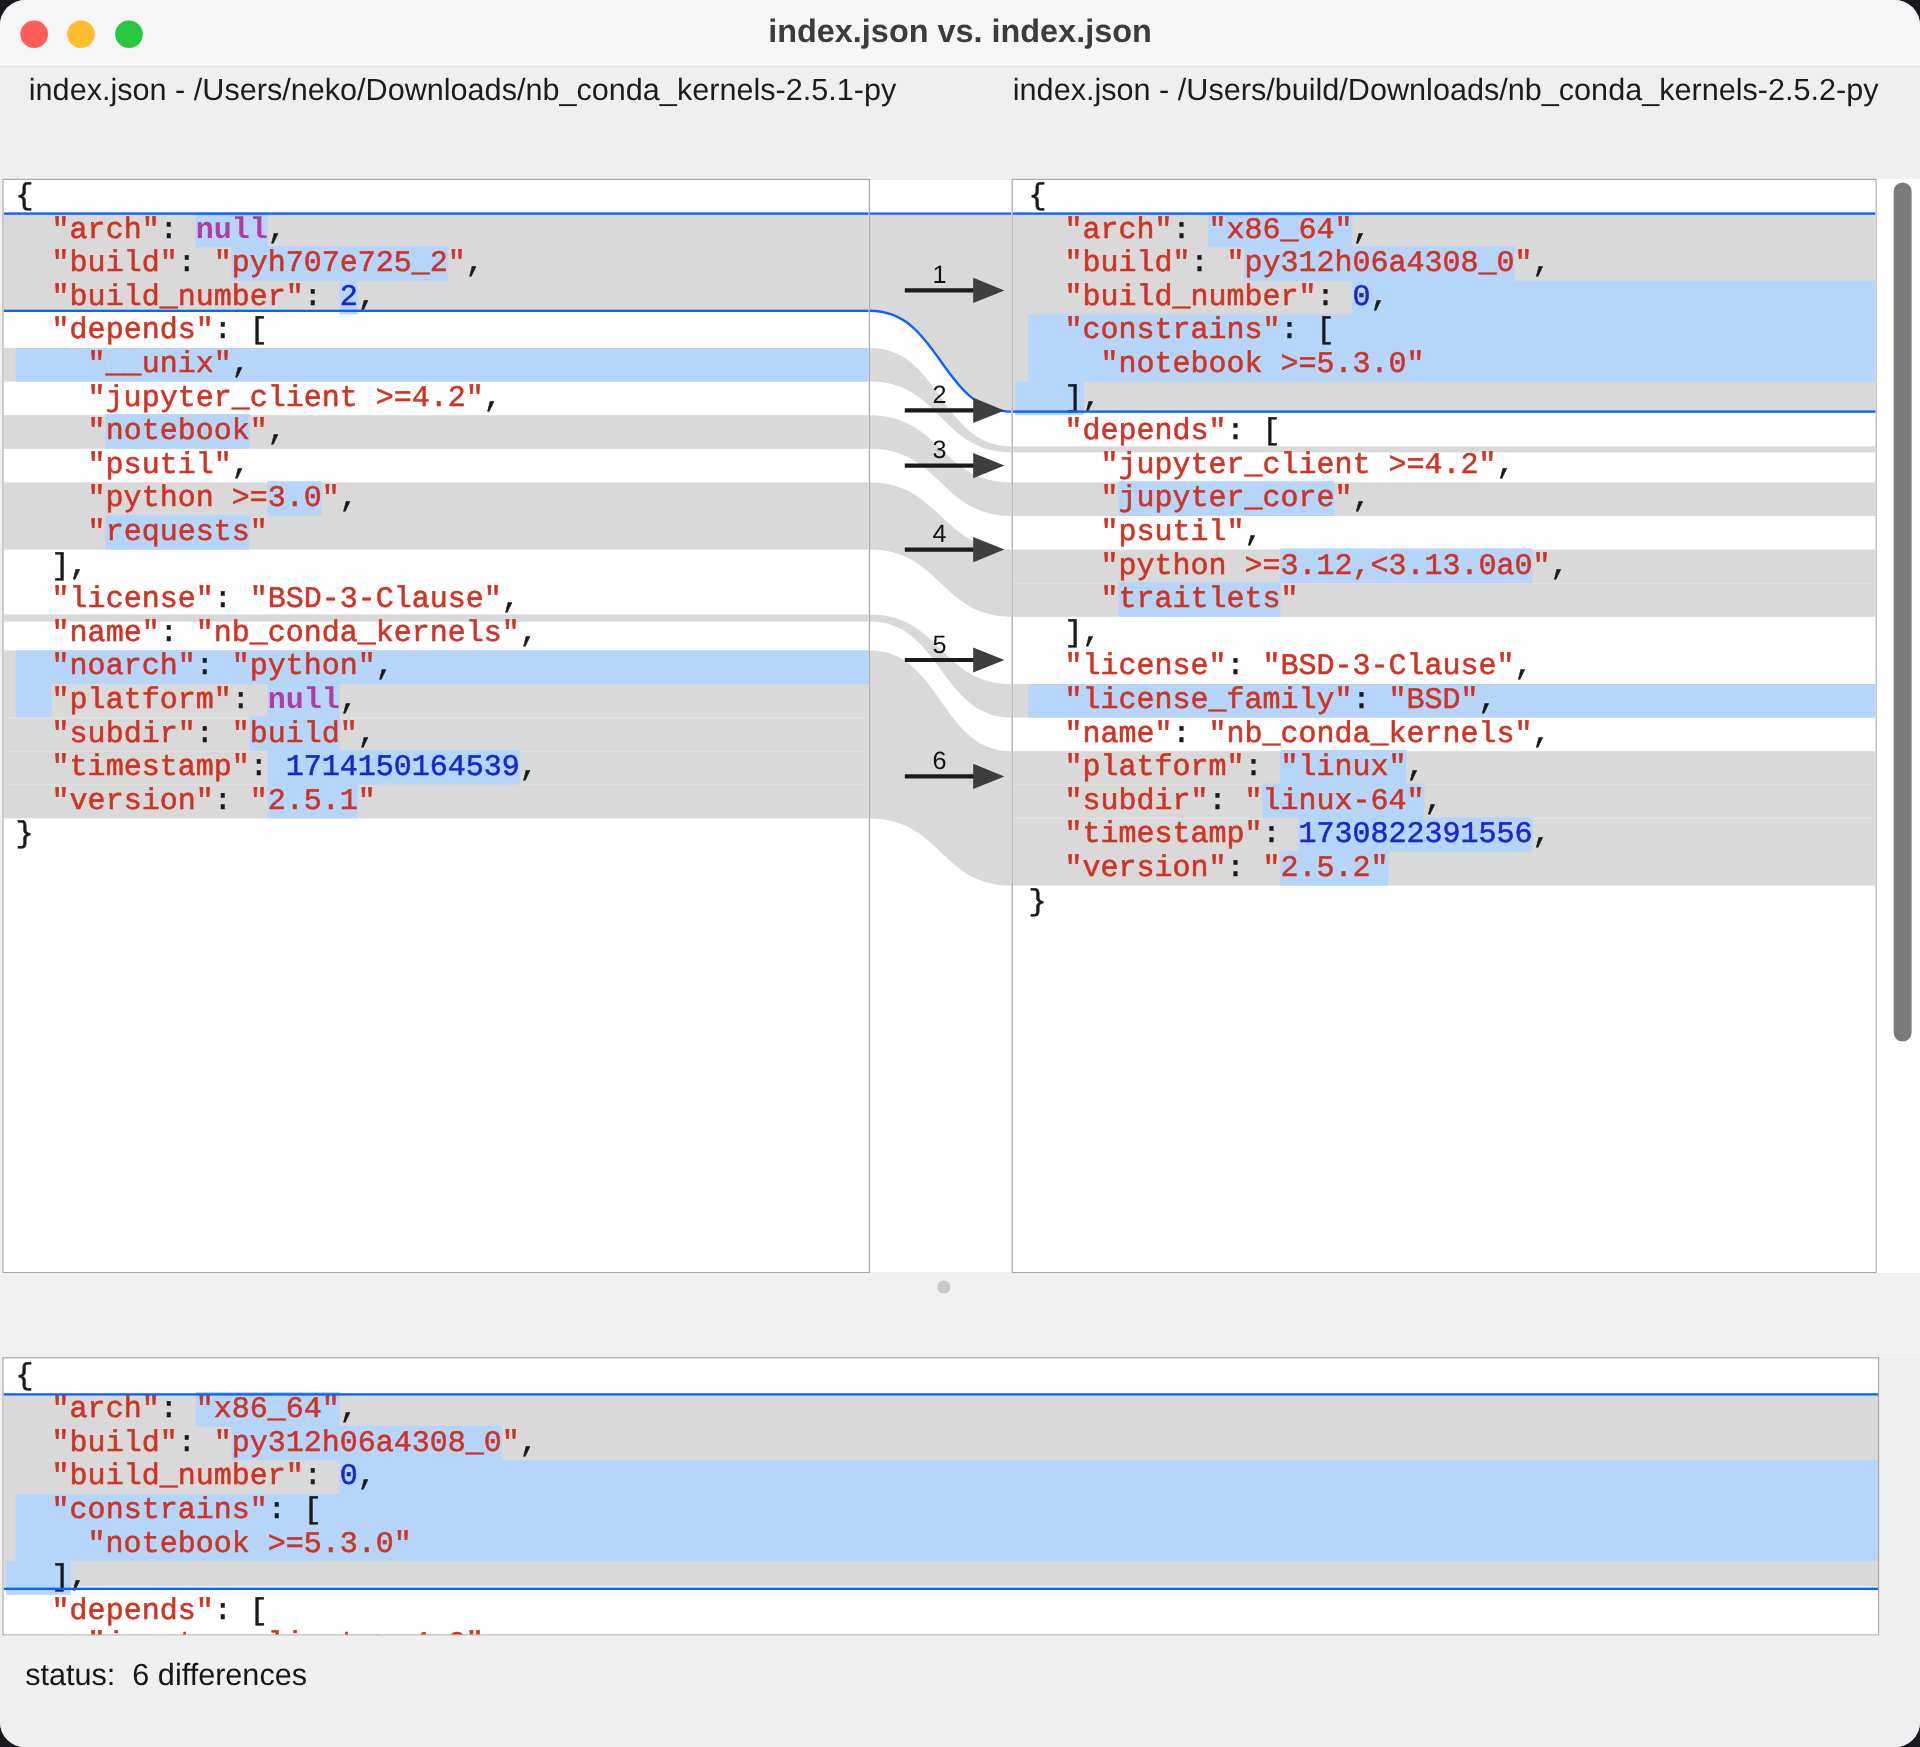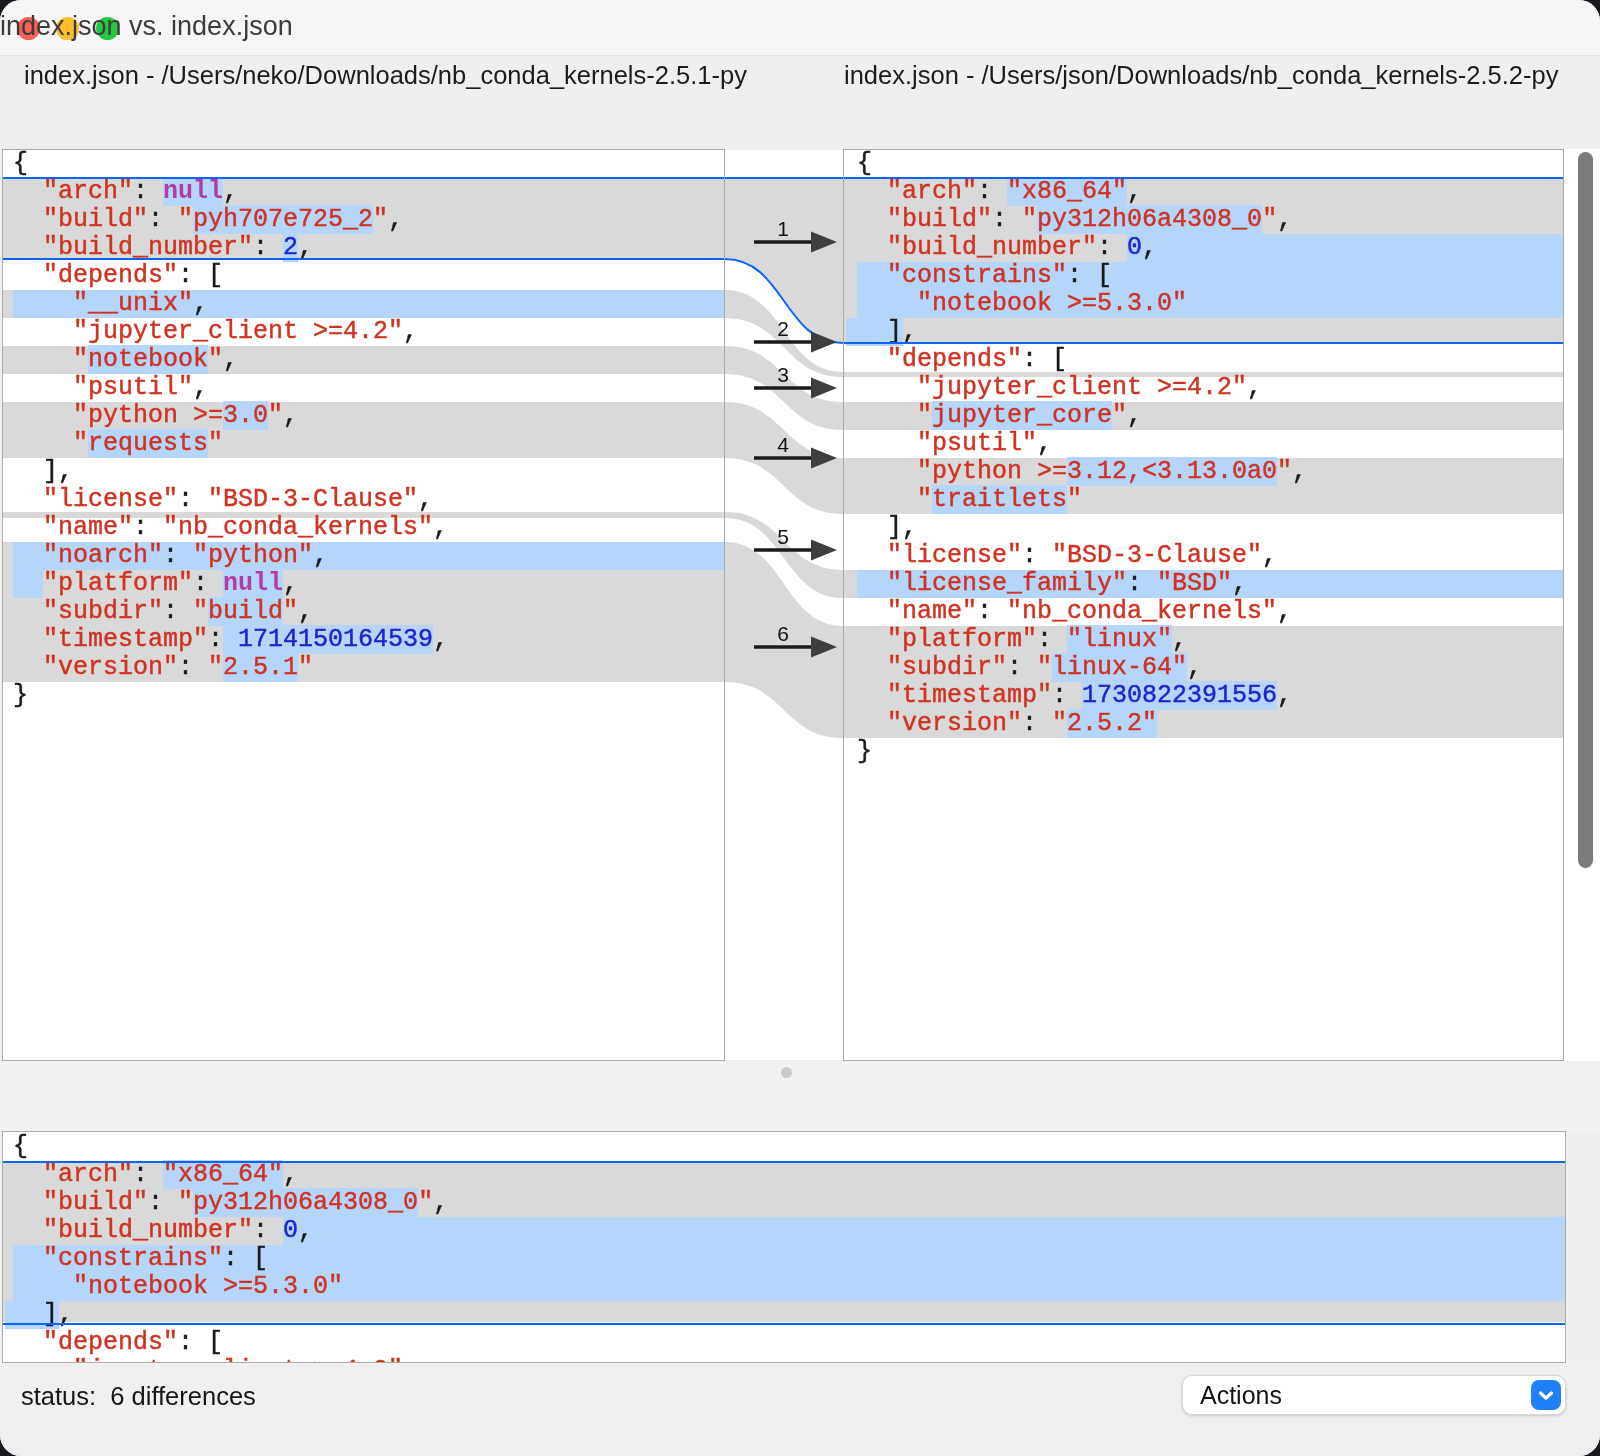--- a/index.html
+++ b/index.html
@@ -1,19 +1,19 @@
 <!DOCTYPE html>
 <html><head><meta charset="utf-8"><style>
 html,body{margin:0;padding:0}
 body{width:1600px;height:1456px;background:#181a20;overflow:hidden}
 #win{position:absolute;left:0;top:0;width:1600px;height:1456px;border-radius:21px;overflow:hidden;
  background:#efefef;font-family:"Liberation Sans",sans-serif}
 .tl{position:absolute;border-radius:50%;width:23px;height:23px;top:17px}
 #titlebar{position:absolute;left:0;top:0;width:100%;height:55px;background:#f6f6f6;border-bottom:1px solid #e4e4e4}
-#title{position:absolute;left:0;top:11px;width:100%;font-size:27px;font-weight:normal;color:#3c3c3c}
+#title{position:absolute;left:0;top:11px;width:100%;text-align:center;font-size:27px;font-weight:bold;color:#3c3c3c}
 .path{position:absolute;top:61px;font-size:25.5px;color:#1c1c1c;white-space:nowrap}
 .pane{position:absolute;background:#fff;border:1px solid #a9a9a9;overflow:hidden;box-sizing:border-box}
 .row{position:absolute;left:0;right:0;height:28px}
 .g{background:#d9d9d9}
 .band{position:absolute;left:0;right:0;background:#d9d9d9}
 pre{position:relative;margin:0;font-family:"Liberation Mono",monospace;font-size:25px;line-height:28px;height:28px;color:#1a1a1a;white-space:pre;-webkit-text-stroke:.45px}
 .pl pre{padding-left:10px}
 .pr pre{padding-left:13px}
 q{quotes:none;color:#d03322}
 b.n{font-weight:normal;color:#1d25cd}
@@ -36,21 +36,21 @@
 #abox{position:absolute;right:4px;top:4px;width:30px;height:30px;border-radius:8px;background:#1f80f7}
 </style></head><body>
 <div id="win">
   <div id="titlebar">
     <div class="tl" style="left:17px;background:#fd5f57"></div>
     <div class="tl" style="left:56px;background:#febc2f"></div>
     <div class="tl" style="left:96px;background:#27c73f"></div>
     <div id="title">index.json vs. index.json</div>
   </div>
   <div class="path" style="left:24px">index.json - /Users/neko/Downloads/nb_conda_kernels-2.5.1-py</div>
-  <div class="path" style="left:844px">index.json - /Users/json/Downloads/nb_conda_kernels-2.5.2-py</div>
+  <div class="path" style="left:844px">index.json - /Users/build/Downloads/nb_conda_kernels-2.5.2-py</div>
 
   <div id="lpane" class="pane pl">
     <div class="band" style="top:29px;height:79px"></div>
     <div class="band" style="top:362px;height:6px"></div>
     <div class="row" style="top:0">
         <pre>{</pre>
       </div>
     <div class="row" style="top:28px">
         <pre>  <q>"arch"</q>: <s><b class="u">null</b></s>,</pre>
       </div>
@@ -263,20 +263,14 @@
         <pre>  <q>"depends"</q>: [</pre>
       </div>
     <div class="row" style="top:225px">
         <pre>    <q>"jupyter_client &gt;=4.2"</q>,</pre>
       </div>
     <div class="bl" style="top:29px;left:0;right:0"></div>
     <div class="bl" style="top:191px;left:0;right:0"></div>
   </div>
   <div id="status">
     <div id="stxt">status:&nbsp; 6 differences</div>
-    <div id="actions">
-        <span>Actions</span>
-        <div id="abox"><svg width="30" height="30" viewBox="0 0 30 30">
-            <path d="M9.5 13 L15 18.2 L20.5 13" stroke="#fff" stroke-width="3.2" fill="none" stroke-linecap="round" stroke-linejoin="round"></path>
-          </svg></div>
-      </div>
   </div>
 </div>
 
 </body></html>

